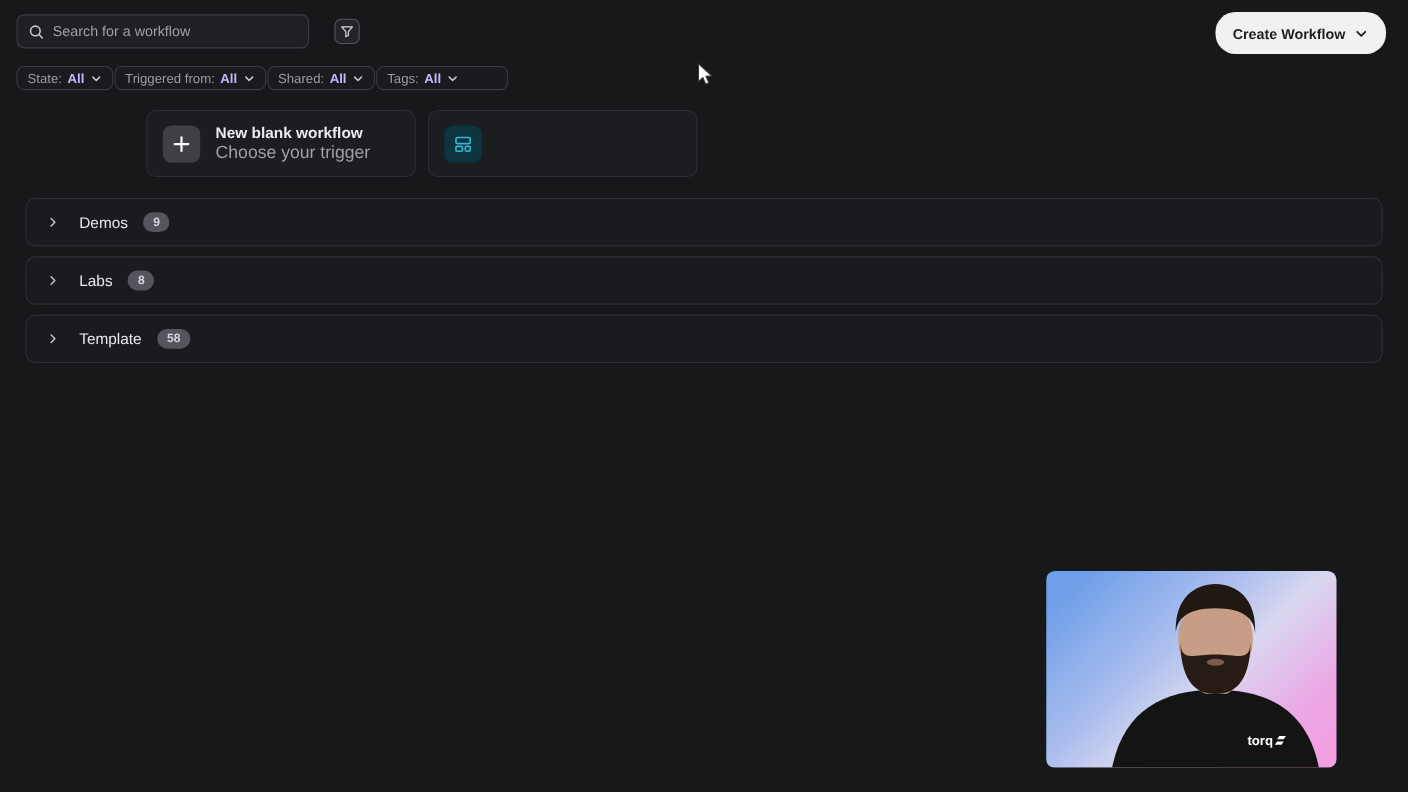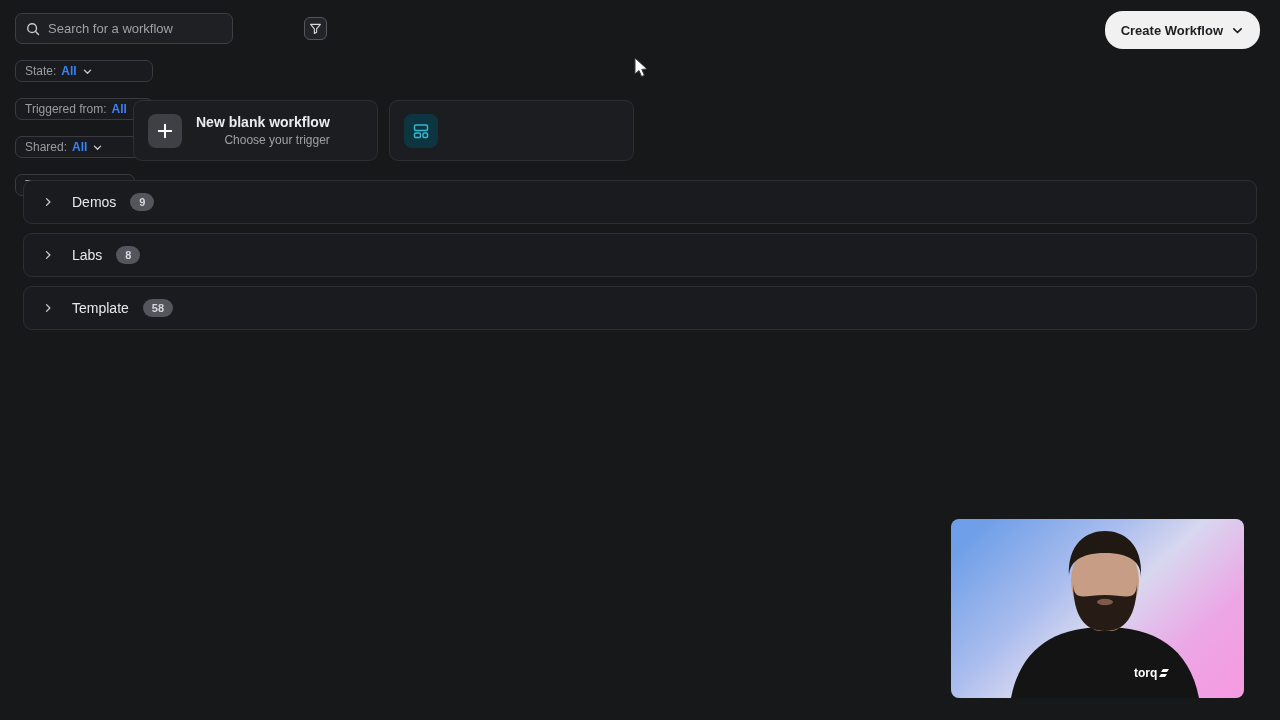--- a/index.html
+++ b/index.html
@@ -5,81 +5,81 @@
   * { margin:0; padding:0; box-sizing:border-box; }
   html,body { width:1280px; height:720px; overflow:hidden; }
   body {
     background:#17181a;
     font-family:"Liberation Sans", sans-serif;
     color:#e8e9ea;
     position:relative;
   }
   
   .search-box{
-    position:absolute; left:15px; top:13px; width:218px; height:31px;
+    position:absolute; left:15px; top:13px; width:266px; height:31px;
     background:#1f2024; border:1px solid #3d3e44; border-radius:7px;
     display:flex; align-items:center; padding:0 10px; gap:8px;
   }
   .search-box input{
     background:transparent; border:none; outline:none; color:#d6d7da;
     font-family:"Liberation Sans", sans-serif; font-size:13px; width:100%;
   }
   .search-box input::placeholder{ color:#9fa0a6; }
   .icon-btn{
     position:absolute; left:304px; top:17px; width:23px; height:23px;
     background:#232428; border:1px solid #55565c; border-radius:6px;
     display:flex; align-items:center; justify-content:center; cursor:pointer;
   }
   .create-btn{
     position:absolute; top:11px; right:20px; height:38px;
     background:#f1f1f2; color:#1d1e21; border:none; border-radius:18px;
     font-family:"Liberation Sans", sans-serif; font-size:13px; font-weight:700;
     display:flex; align-items:center; gap:8px; padding:0 16px; cursor:pointer;
   }
   
-  .chips{ position:absolute; left:15px; top:60px; display:flex; gap:16px;flex-direction:column; }
+  .chips{ position:absolute; left:15px; top:60px; display:flex; gap:1px; }
   .chip{
     height:22px; background:#1a1b1e; border:1px solid #3a3b41; border-radius:7px;
     display:flex; align-items:center; gap:5px; padding:0 9px;
     font-size:12px; color:#9b9ca2; cursor:pointer; white-space:nowrap;
   }
-  .chip .val{ color:#3b82f6; font-weight:700; }
+  .chip .val{ color:#c4b5fd; font-weight:700; }
   .chip.wide{ width:120px; }
   .chip.wide svg{ margin-left:auto; }
   
   .cards{ position:absolute; left:133px; top:100px; display:flex; gap:11px; }
   .card{
     width:245px; height:61px; background:#1c1d20; border:1px solid #2e2f34;
     border-radius:9px; display:flex; align-items:center; gap:14px; padding:0 14px;
     cursor:pointer;
   }
   .card .tile{
     width:34px; height:34px; border-radius:8px; flex:0 0 auto;
     display:flex; align-items:center; justify-content:center;
   }
   .tile-plus{ background:#3f4046; }
   .tile-ai{ background:#332e5e; }
   .tile-template{ background:#0d3540; }
   .tile-import{ background:#3f3512; }
   .card .t{ font-size:14px; font-weight:700; color:#ececee; margin-bottom:3px; }
-  .card .s{ font-size:12px; color:#9fa0a6;text-align:right; }
+  .card .s{ font-size:16px; color:#9fa0a6; }
   
   .group{
     position:absolute; left:23px; width:1234px; height:44px;
     background:#1a1b1e; border:1px solid #2e2f34; border-radius:9px;
     display:flex; align-items:center; padding:0 18px; gap:18px; cursor:pointer;
   }
   .group .gname{ font-size:14px; font-weight:400; color:#e8e9ea; }
   .badge{
     background:#54555d; color:#d6d7db; font-size:11px; font-weight:600;
     border-radius:9px; padding:2px 9px; line-height:14px;
   }
   
   .webcam{
-    position:absolute; left:951px; top:519px; width:293px; height:179px;
+    position:absolute; left:951px; top:519px; width:264px; height:179px;
     border-radius:8px; overflow:hidden;
   }
   
   .cursor{ position:absolute; left:633px; top:57px; pointer-events:none; }
 </style>
 </head>
 <body>
 
 <div class="search-box">
   <span style="display:flex">

